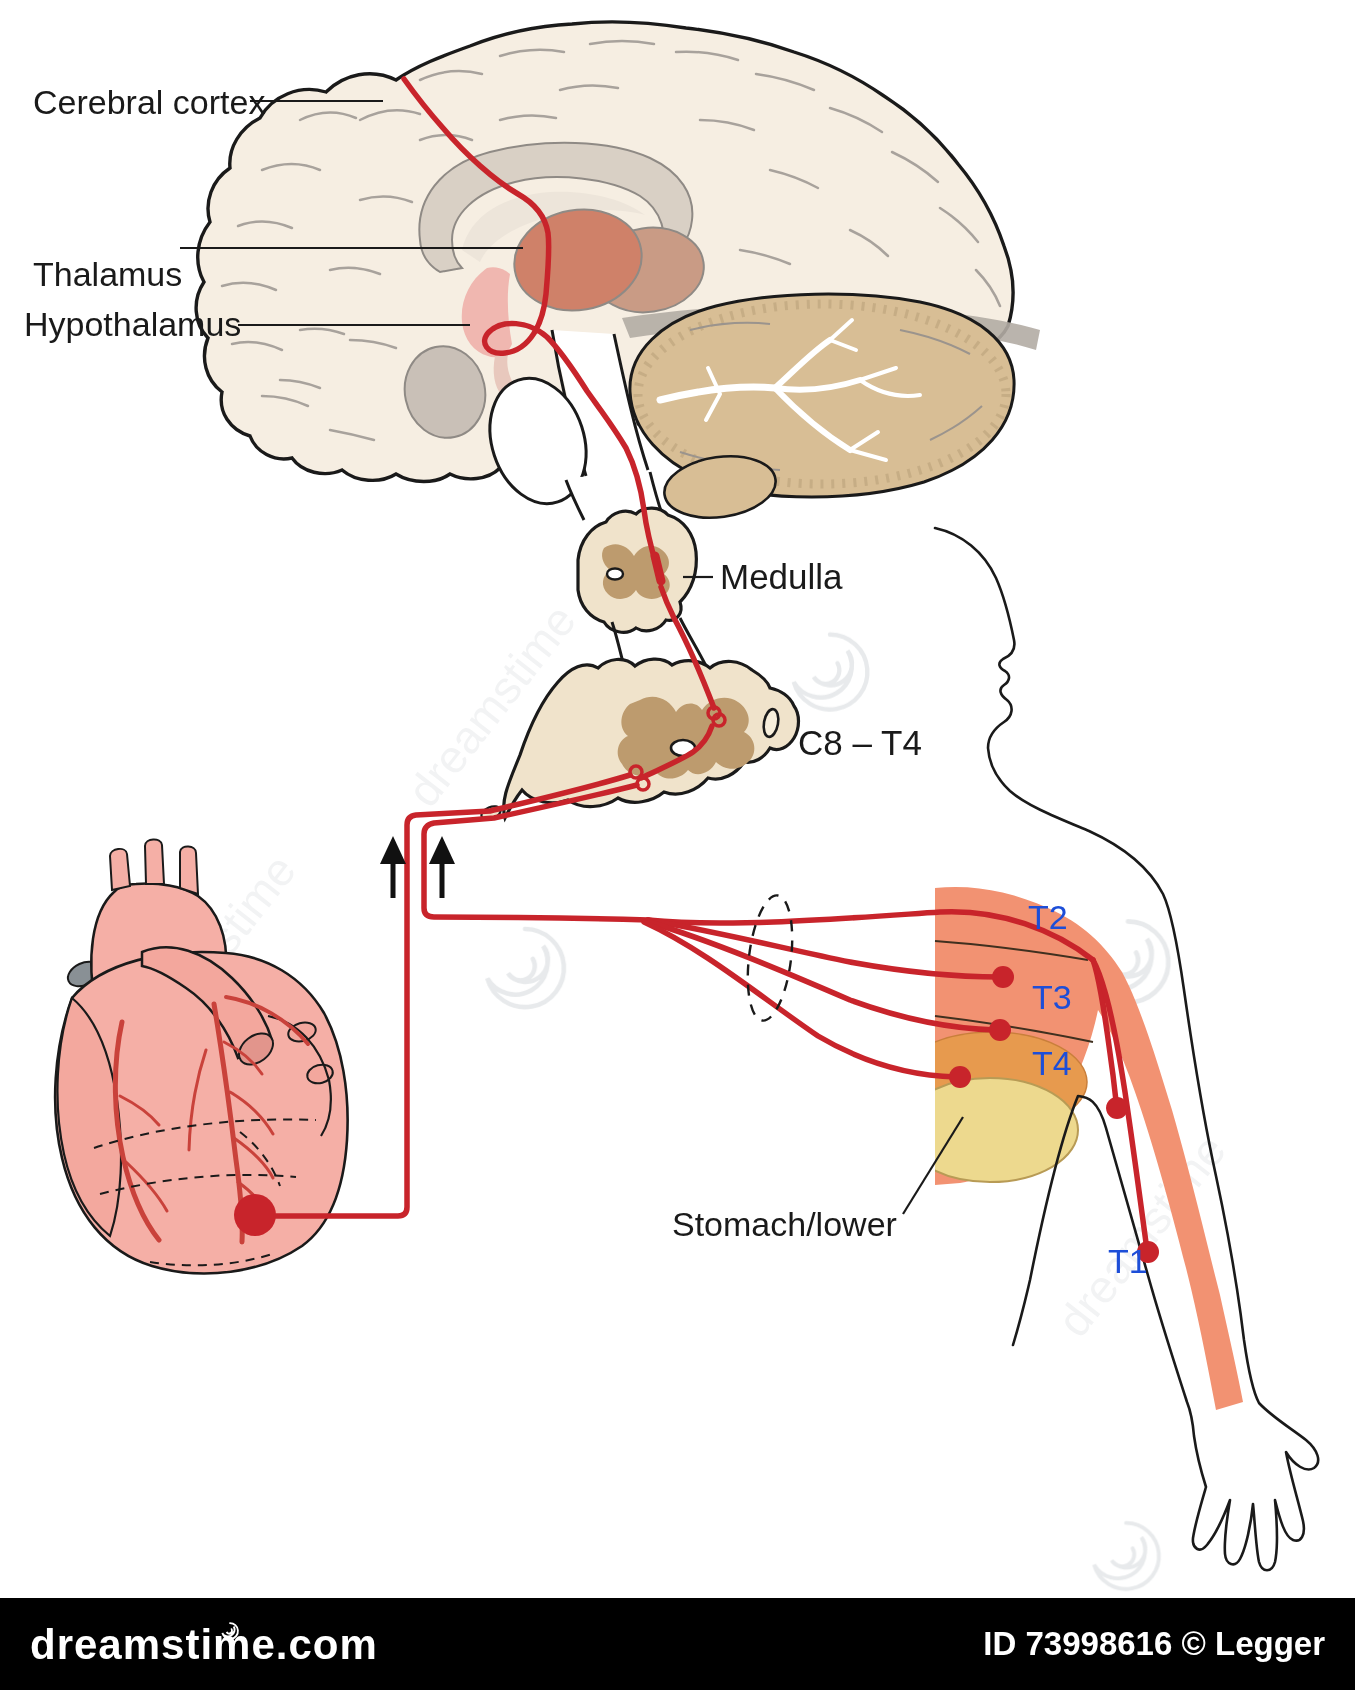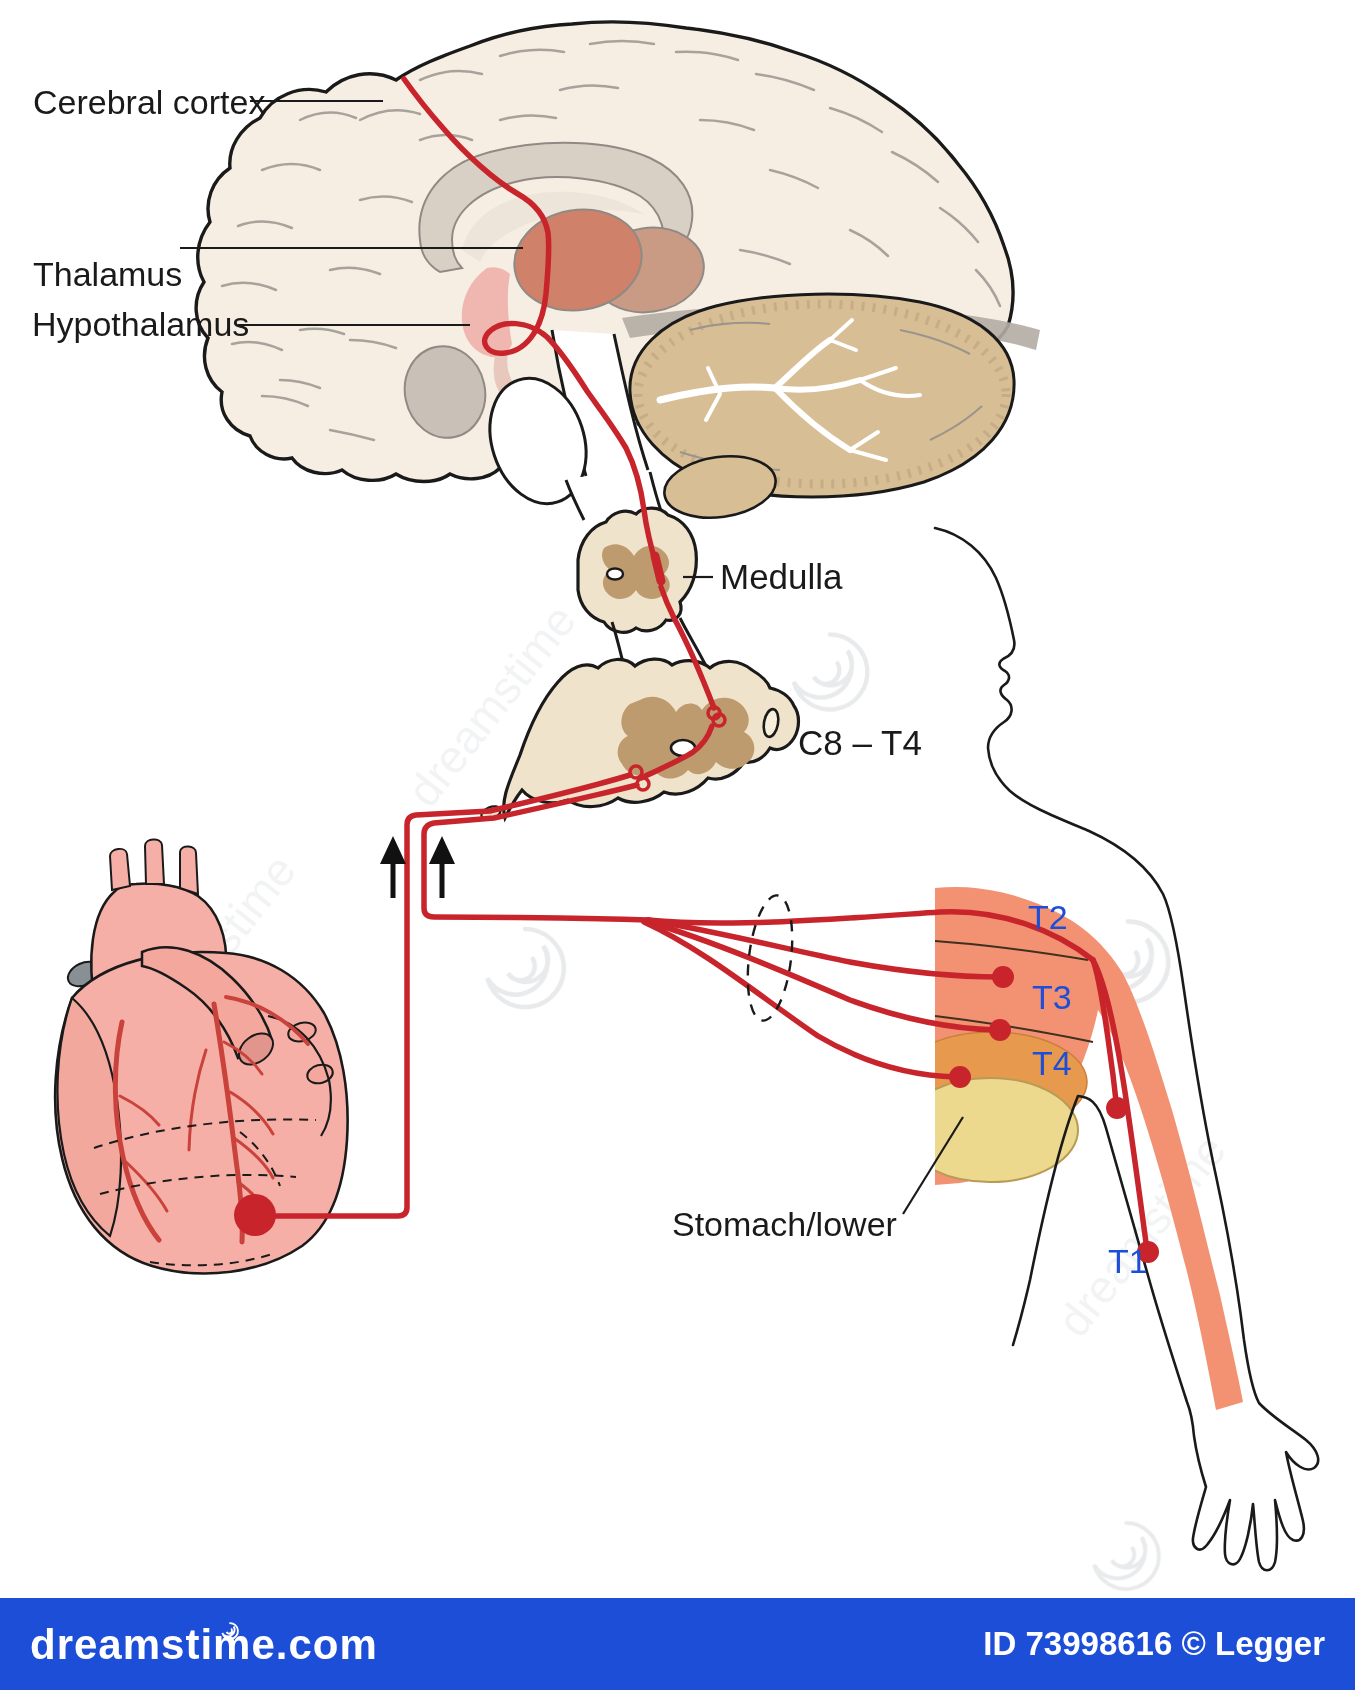--- a/index.html
+++ b/index.html
@@ -2,21 +2,21 @@
 <html><head>
 <meta charset="utf-8">
 <style>
   html,body{margin:0;padding:0;background:#fff;}
   #stage{position:relative;width:1355px;height:1690px;background:#fff;overflow:hidden;
          font-family:"Liberation Sans", sans-serif;}
   #art{position:absolute;left:0;top:0;}
   .lbl{position:absolute;color:#1a1a1a;font-size:34px;line-height:41px;white-space:nowrap;}
   .lbl.big{font-size:35px;}
   .tmark{position:absolute;color:#1d4ed8;font-size:34px;white-space:nowrap;}
-  #bottombar{position:absolute;left:0;top:1598px;width:1355px;height:92px;background:#1d4ed8;
+  #bottombar{position:absolute;left:0;top:1598px;width:1355px;height:92px;background:#000000;
              display:flex;align-items:center;justify-content:space-between;box-sizing:border-box;
              padding:0 30px;}
   #brand{color:#fff;font-size:42px;font-weight:bold;letter-spacing:1px;display:flex;align-items:flex-end;}
   #credit{color:#fff;font-size:33px;font-weight:bold;}
   .wmtext{font-size:46px;fill:#223344;opacity:0.055;font-family:"Liberation Sans",sans-serif;}
 </style>
 </head>
 <body>
 
 <div id="stage">
@@ -311,21 +311,21 @@
     <line x1="250" y1="101" x2="383" y2="101"></line>
     <line x1="180" y1="248" x2="523" y2="248"></line>
     <line x1="238" y1="325" x2="470" y2="325"></line>
     <line x1="683" y1="577" x2="713" y2="577"></line>
     <line x1="903" y1="1214" x2="963" y2="1117"></line>
   </g>
 </svg>
 
 <div class="lbl" style="left:33px;top:82px;">Cerebral cortex</div>
 <div class="lbl" style="left:33px;top:226px;margin-top:28px;">Thalamus</div>
-<div class="lbl" style="left:32px;top:304px;">Hypothalamus</div>
+<div class="lbl" style="left:24px;top:304px;">Hypothalamus</div>
 <div class="lbl big" style="left:720px;top:556px;">Medulla</div>
 <div class="lbl big" style="left:798px;top:722px;">C8 – T4</div>
 
 
 <div class="lbl" style="left:672px;top:1204px;line-height:41px;">
   <div>Stomach/lower</div>
 </div>
 
 <div class="tmark" style="left:1028px;top:898px;">T2</div>
 <div class="tmark" style="left:1032px;top:978px;text-align:right;">T3</div>

